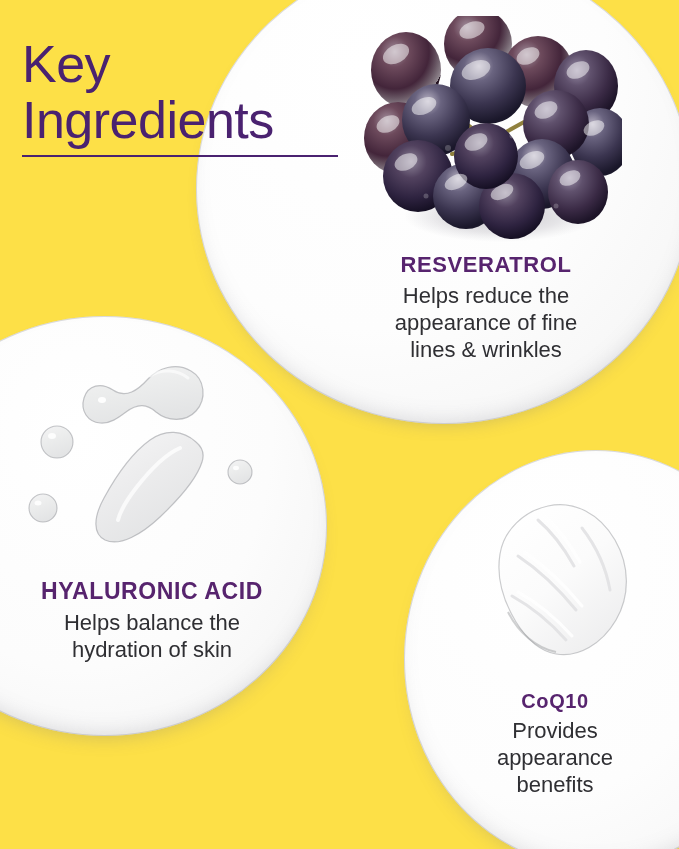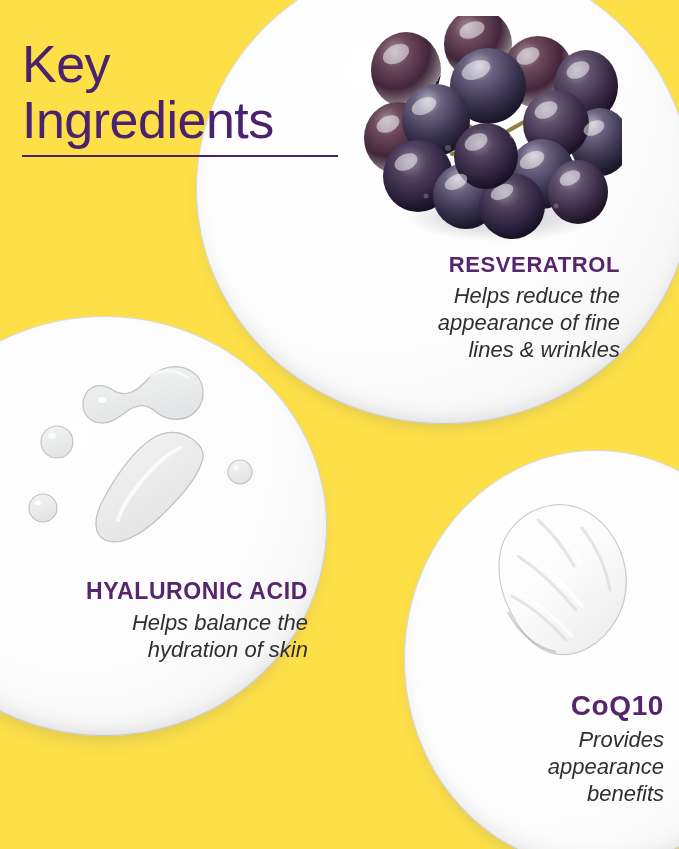--- a/index.html
+++ b/index.html
@@ -49,41 +49,40 @@
     letter-spacing:-0.5px;
     color:#4a2270;
     white-space:pre-line;
   }
   .title-rule{
     position:absolute;left:22px;top:155px;width:316px;height:2px;
     background:#4a2270;
   }
 
   
-  .block{position:absolute;text-align:right;}
+  .block{position:absolute;text-align:center;}
   .heading{
     font-weight:700;color:#57246e;letter-spacing:0.6px;
     margin:0 0 5px 0;
   }
   .desc{
     color:#2f2f33;font-weight:400;line-height:1.22;margin:0;
     white-space:pre-line;
-    font-style:italic;
   }
 
   .block-res{left:352px;top:252px;width:268px;}
   .block-res .heading{font-size:22px;}
   .block-res .desc{font-size:22px;}
 
   .block-ha{left:-4px;top:578px;width:312px;}
   .block-ha .heading{font-size:23px;}
   .block-ha .desc{font-size:22px;}
 
   .block-coq{left:446px;top:690px;width:218px;}
-  .block-coq .heading{font-size:28px;}
+  .block-coq .heading{font-size:20px;}
   .block-coq .desc{font-size:22px;}
 
   
   .grapes{position:absolute;left:360px;top:16px;width:262px;height:228px;}
   .grapes svg{display:block;width:100%;height:100%;}
 
   
   .gel{position:absolute;left:0px;top:312px;width:300px;height:250px;}
   .gel svg{display:block;width:100%;height:100%;}
 

